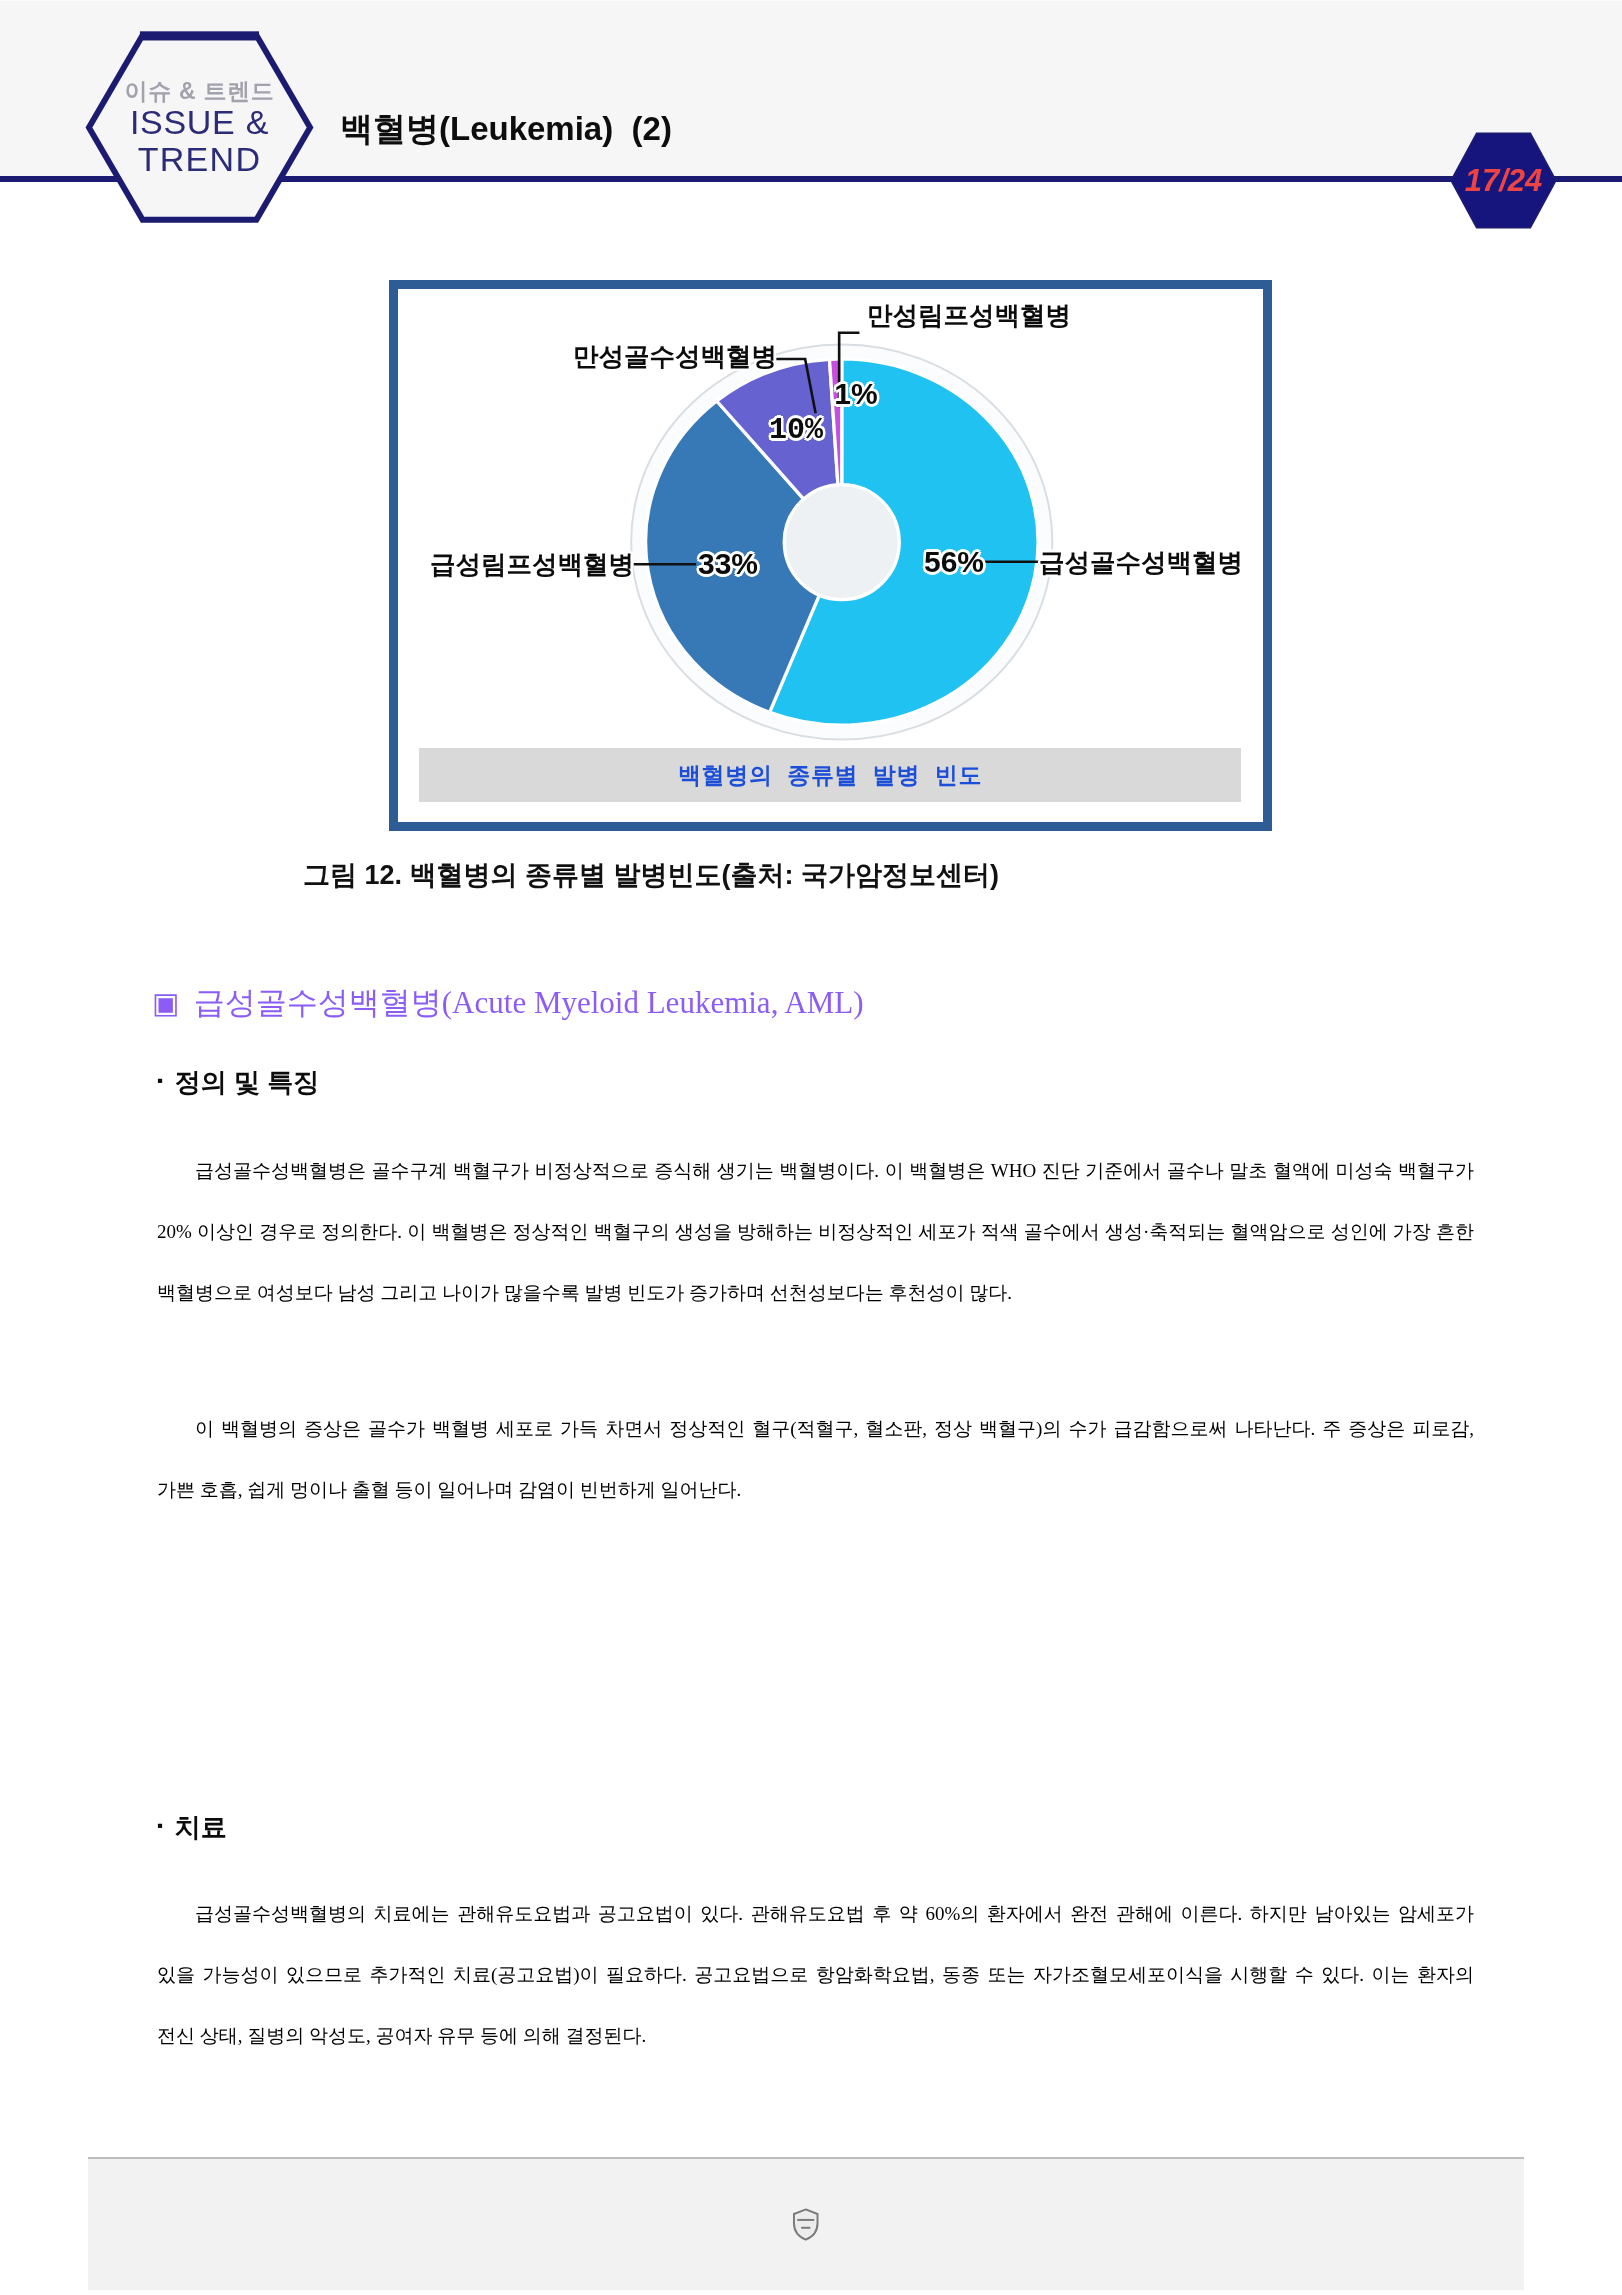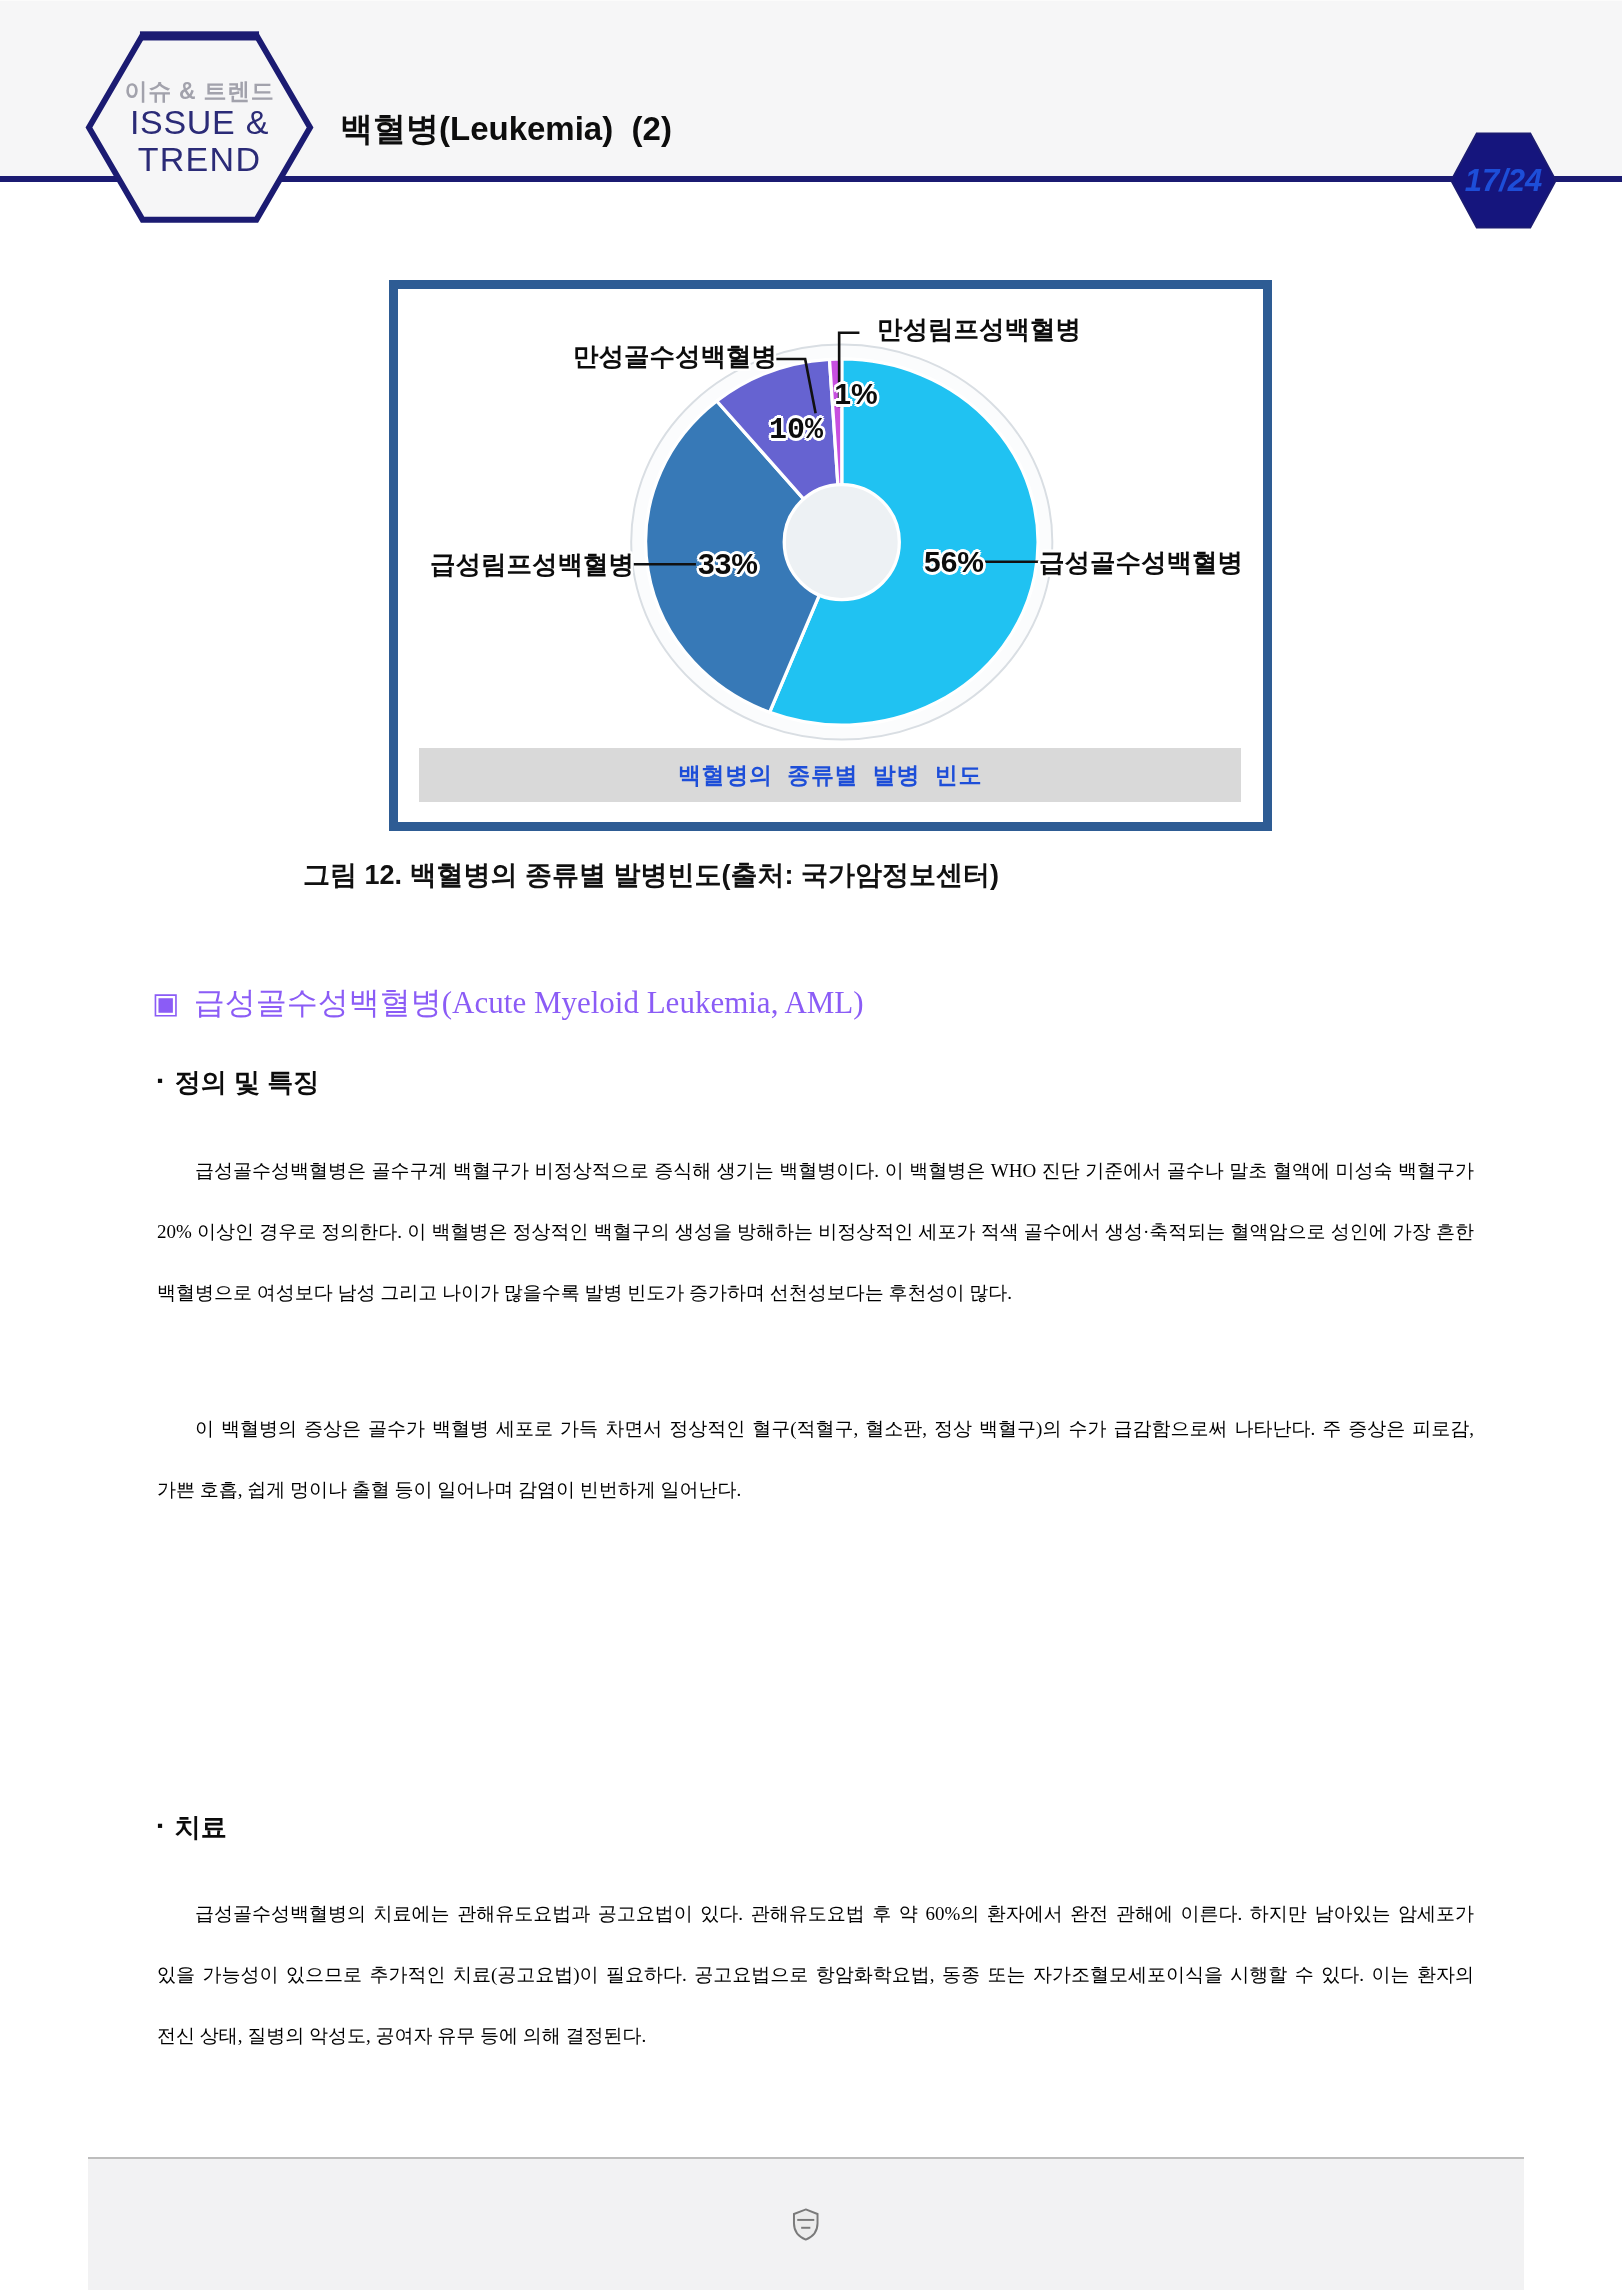--- a/index.html
+++ b/index.html
@@ -9,21 +9,21 @@
   .header-band{position:absolute;left:0;top:0;width:1623px;height:177px;background:#f6f6f7;border-top:1.3px solid #fbfbfb;}
   .header-rule{position:absolute;left:0;top:176px;width:1623px;height:5.9px;background:#1b1b72;}
   .logo-hex{position:absolute;left:85px;top:30px;width:229px;height:195px;}
   .logo-text{position:absolute;left:85px;top:30px;width:229px;height:195px;text-align:center;}
   .logo-kr{position:absolute;left:0;top:46px;width:100%;font-size:23px;font-weight:bold;color:#a2a2ac;letter-spacing:0.7px;}
   .logo-en1{position:absolute;left:0;top:73px;width:100%;font-size:34px;font-weight:500;color:#2b2b77;letter-spacing:0.7px;}
   .logo-en2{position:absolute;left:0;top:110px;width:100%;font-size:34px;font-weight:500;color:#2b2b77;letter-spacing:1.3px;}
   .doc-title{position:absolute;left:340px;top:107px;font-size:33px;font-weight:bold;color:#0d0d0d;white-space:pre;}
   .page-badge{position:absolute;left:1450px;top:132px;width:107px;height:97px;}
   .page-badge-num{position:absolute;left:1450px;top:132px;width:107px;height:97px;display:flex;align-items:center;justify-content:center;
-                  font-size:31px;font-weight:bold;color:#1d4ed8;font-style:italic;}
+                  font-size:31px;font-weight:bold;color:#ef4444;font-style:italic;}
   
   .figure-box{position:absolute;left:389px;top:280px;width:883px;height:551px;border:9.8px solid #2e5c94;background:#ffffff;box-sizing:border-box;}
   .figure-inner{position:relative;width:864px;height:531px;}
   .pie-svg{position:absolute;left:0;top:0;width:864px;height:531px;}
   .callout{position:absolute;transform:translate(-50%,-50%);font-weight:bold;color:#0c0c0c;white-space:nowrap;z-index:3;
            text-shadow:-2px -2px 0 #fff,2px -2px 0 #fff,-2px 2px 0 #fff,2px 2px 0 #fff,-2.6px 0 0 #fff,2.6px 0 0 #fff,0 -2.6px 0 #fff,0 2.6px 0 #fff;}
   .callout.kr{font-size:25.5px;}
   .callout.pct{font-size:30px;}
   .chart-band{position:absolute;left:21px;right:21px;top:459px;height:54px;background:#d9d9d9;display:flex;align-items:center;justify-content:center;z-index:2;}
   .chart-band-title{font-size:23px;font-weight:bold;color:#1d4ed8;letter-spacing:0.7px;font-family:Liberation Mono, monospace;}
@@ -79,21 +79,21 @@
           <ellipse cx="678" cy="387" rx="88" ry="88" fill="#edf1f4" stroke="#ffffff" stroke-width="5"></ellipse>
           <g id="pie-lines" fill="none" stroke="#111" stroke-width="4">
           <polyline points="578,107 622,107 638,190"></polyline>
           <polyline points="705,67 674,67 674,181"></polyline>
           <line x1="360" y1="421" x2="455" y2="421"></line>
           <line x1="893" y1="417" x2="983" y2="417"></line>
         </g>
         </svg>
 
       <div class="callout kr" style="left:277px;top:67px;">만성골수성백혈병</div>
-      <div class="callout kr" style="left:571px;top:40px;margin-left:10px;">만성림프성백혈병</div>
+      <div class="callout kr" style="left:571px;top:26px;">만성림프성백혈병</div>
       <div class="callout kr" style="left:134px;top:275px;">급성림프성백혈병</div>
       <div class="callout kr" style="left:743px;top:273px;">급성골수성백혈병</div>
 
       <div class="callout pct" style="left:398px;top:141px;font-family:Liberation Mono, monospace;">10%</div>
       <div class="callout pct" style="left:458px;top:105px;">1%</div>
       <div class="callout pct" style="left:330px;top:275px;">33%</div>
       <div class="callout pct" style="left:556px;top:273px;">56%</div>
 
       <div class="chart-band">
         <span class="chart-band-title">백혈병의 종류별 발병 빈도</span>

